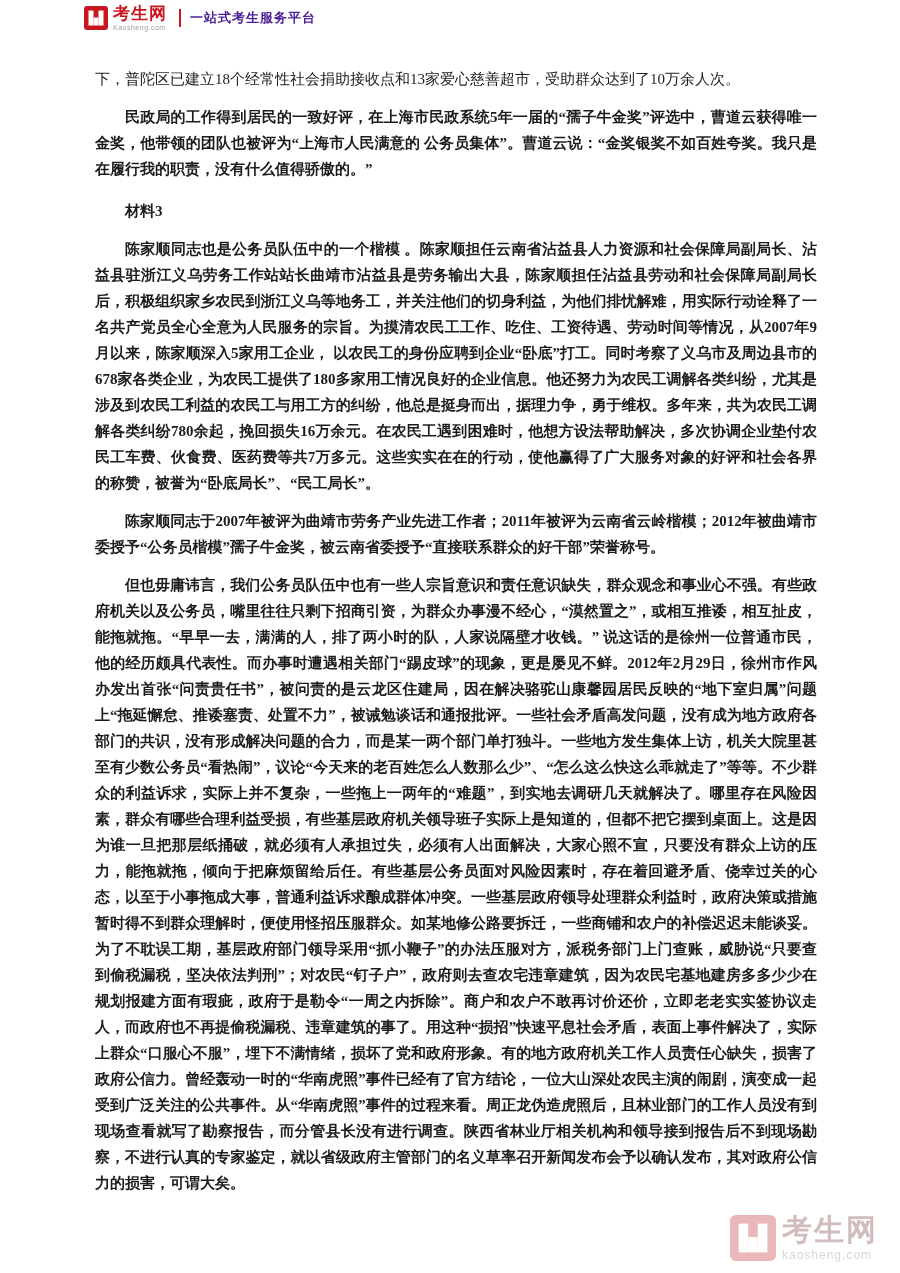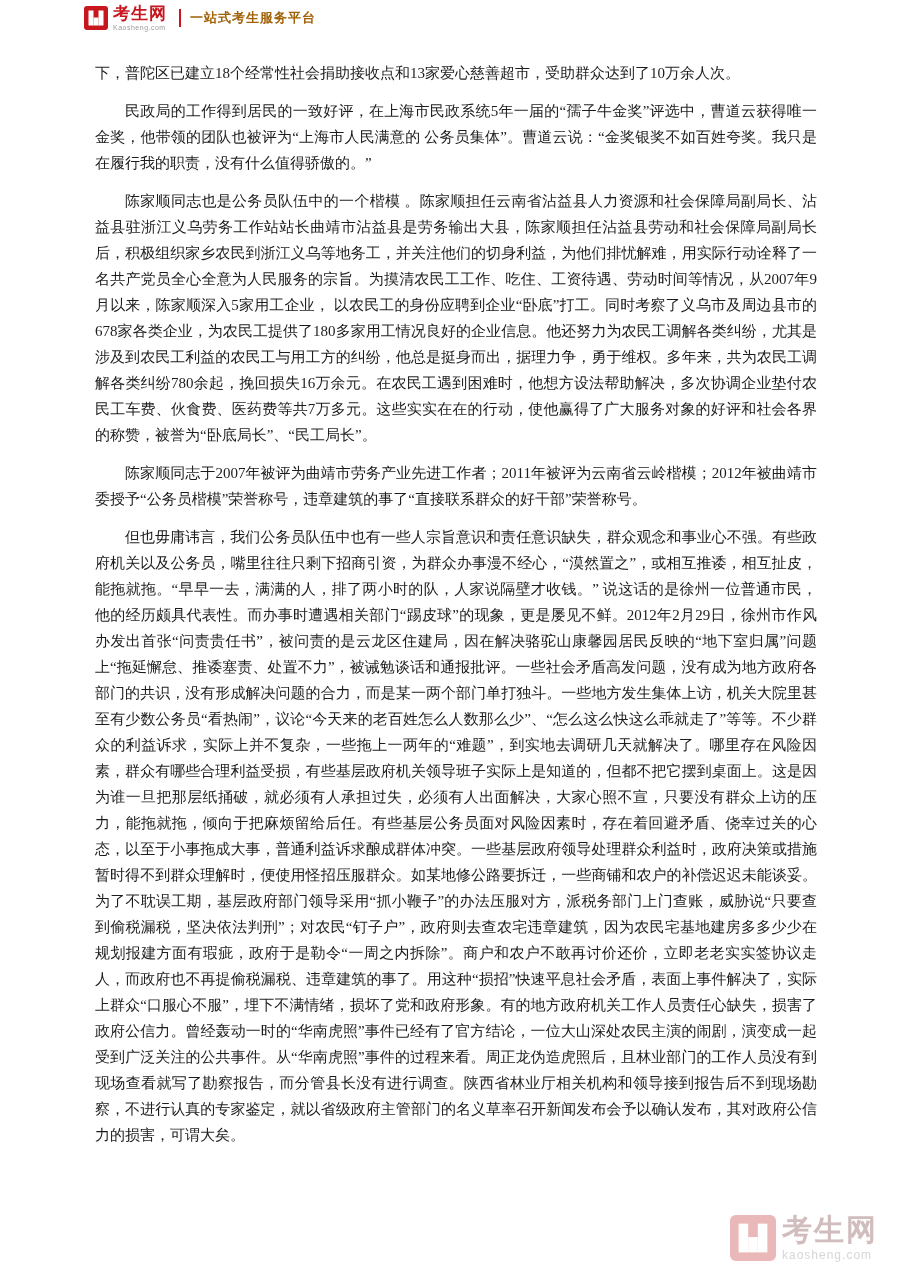--- a/index.html
+++ b/index.html
@@ -33,33 +33,33 @@
   .brand-sub {
     color: #9a9a9a; font-size: 7px; margin-top: 2px;
     font-family: "Liberation Sans", sans-serif;
     letter-spacing: .5px;
   }
   .header-divider {
     width: 2px; height: 18px; background: #c8161e;
     margin: 0 9px 0 12px;
   }
   .tagline {
-    color: #a16207; font-size: 13px; font-weight: bold;
+    color: #4c1d95; font-size: 13px; font-weight: bold;
     font-family: "Liberation Sans", sans-serif;
     letter-spacing: 1px;
   }
   
   .content {
     position: absolute; left: 95px; top: 60px; width: 722px;
     font-size: 15px; line-height: 26px;
     text-align: justify; text-justify: inter-ideograph;
     word-break: break-all;
   }
-  .para { margin: 0 0 12px 0; text-indent: 2em; }
-  .para-noindent { margin: 0 0 12px 0; text-indent: 0; }
+  .para { margin: 0 0 12px 0; text-indent: 2em; font-weight: bold; }
+  .para-noindent { margin: 6px 0 12px 0; text-indent: 0; }
   .material-heading {
     font-weight: bold; text-indent: 2em;
     margin: 16px 0 12px 0;
   }
   
   .watermark {
     position: absolute; right: 22px; bottom: 12px;
     display: flex; align-items: center;
     opacity: .85;
   }
@@ -94,22 +94,23 @@
         <div class="brand-sub">Kaosheng.com</div>
       </div>
     </div>
     <div class="header-divider"></div>
     <div class="tagline">一站式考生服务平台</div>
   </div>
 
   <div class="content">
     <p class="para-noindent">下，普陀区已建立18个经常性社会捐助接收点和13家爱心慈善超市，受助群众达到了10万余人次。</p>
     <p class="para">民政局的工作得到居民的一致好评，在上海市民政系统5年一届的“孺子牛金奖”评选中，曹道云获得唯一金奖，他带领的团队也被评为“上海市人民满意的 公务员集体”。曹道云说：“金奖银奖不如百姓夸奖。我只是在履行我的职责，没有什么值得骄傲的。”</p>
+    <p class="material-heading">材料3</p>
     <p class="para">陈家顺同志也是公务员队伍中的一个楷模 。陈家顺担任云南省沾益县人力资源和社会保障局副局长、沾益县驻浙江义乌劳务工作站站长曲靖市沾益县是劳务输出大县，陈家顺担任沾益县劳动和社会保障局副局长后，积极组织家乡农民到浙江义乌等地务工，并关注他们的切身利益，为他们排忧解难，用实际行动诠释了一名共产党员全心全意为人民服务的宗旨。为摸清农民工工作、吃住、工资待遇、劳动时间等情况，从2007年9月以来，陈家顺深入5家用工企业， 以农民工的身份应聘到企业“卧底”打工。同时考察了义乌市及周边县市的678家各类企业，为农民工提供了180多家用工情况良好的企业信息。他还努力为农民工调解各类纠纷，尤其是涉及到农民工利益的农民工与用工方的纠纷，他总是挺身而出，据理力争，勇于维权。多年来，共为农民工调解各类纠纷780余起，挽回损失16万余元。在农民工遇到困难时，他想方设法帮助解决，多次协调企业垫付农民工车费、伙食费、医药费等共7万多元。这些实实在在的行动，使他赢得了广大服务对象的好评和社会各界的称赞，被誉为“卧底局长”、“民工局长”。</p>
-    <p class="para">陈家顺同志于2007年被评为曲靖市劳务产业先进工作者；2011年被评为云南省云岭楷模；2012年被曲靖市委授予“公务员楷模”荣誉称号，违章建筑的事了“直接联系群众的好干部”荣誉称号。</p>
+    <p class="para">陈家顺同志于2007年被评为曲靖市劳务产业先进工作者；2011年被评为云南省云岭楷模；2012年被曲靖市委授予“公务员楷模”孺子牛金奖，被云南省委授予“直接联系群众的好干部”荣誉称号。</p>
     <p class="para">但也毋庸讳言，我们公务员队伍中也有一些人宗旨意识和责任意识缺失，群众观念和事业心不强。有些政府机关以及公务员，嘴里往往只剩下招商引资，为群众办事漫不经心，“漠然置之”，或相互推诿，相互扯皮，能拖就拖。“早早一去，满满的人，排了两小时的队，人家说隔壁才收钱。” 说这话的是徐州一位普通市民，他的经历颇具代表性。而办事时遭遇相关部门“踢皮球”的现象，更是屡见不鲜。2012年2月29日，徐州市作风办发出首张“问责贵任书”，被问责的是云龙区住建局，因在解决骆驼山康馨园居民反映的“地下室归属”问题上“拖延懈怠、推诿塞责、处置不力”，被诫勉谈话和通报批评。一些社会矛盾高发问题，没有成为地方政府各部门的共识，没有形成解决问题的合力，而是某一两个部门单打独斗。一些地方发生集体上访，机关大院里甚至有少数公务员“看热闹”，议论“今天来的老百姓怎么人数那么少”、“怎么这么快这么乖就走了”等等。不少群众的利益诉求，实际上并不复杂，一些拖上一两年的“难题”，到实地去调研几天就解决了。哪里存在风险因素，群众有哪些合理利益受损，有些基层政府机关领导班子实际上是知道的，但都不把它摆到桌面上。这是因为谁一旦把那层纸捅破，就必须有人承担过失，必须有人出面解决，大家心照不宣，只要没有群众上访的压力，能拖就拖，倾向于把麻烦留给后任。有些基层公务员面对风险因素时，存在着回避矛盾、侥幸过关的心态，以至于小事拖成大事，普通利益诉求酿成群体冲突。一些基层政府领导处理群众利益时，政府决策或措施暂时得不到群众理解时，便使用怪招压服群众。如某地修公路要拆迁，一些商铺和农户的补偿迟迟未能谈妥。为了不耽误工期，基层政府部门领导采用“抓小鞭子”的办法压服对方，派税务部门上门查账，威胁说“只要查到偷税漏税，坚决依法判刑”；对农民“钉子户”，政府则去查农宅违章建筑，因为农民宅基地建房多多少少在规划报建方面有瑕疵，政府于是勒令“一周之内拆除”。商户和农户不敢再讨价还价，立即老老实实签协议走人，而政府也不再提偷税漏税、违章建筑的事了。用这种“损招”快速平息社会矛盾，表面上事件解决了，实际上群众“口服心不服”，埋下不满情绪，损坏了党和政府形象。有的地方政府机关工作人员责任心缺失，损害了政府公信力。曾经轰动一时的“华南虎照”事件已经有了官方结论，一位大山深处农民主演的闹剧，演变成一起受到广泛关注的公共事件。从“华南虎照”事件的过程来看。周正龙伪造虎照后，且林业部门的工作人员没有到现场查看就写了勘察报告，而分管县长没有进行调查。陕西省林业厅相关机构和领导接到报告后不到现场勘察，不进行认真的专家鉴定，就以省级政府主管部门的名义草率召开新闻发布会予以确认发布，其对政府公信力的损害，可谓大矣。</p>
   </div>
 
   <div class="watermark">
     <svg class="wm-icon" viewBox="0 0 24 24" xmlns="http://www.w3.org/2000/svg">
       <rect width="24" height="24" rx="3" fill="#e7acac"></rect>
       <rect x="4.5" y="4.5" width="5" height="15" fill="#ffffff"></rect>
       <rect x="14.5" y="4.5" width="5" height="15" fill="#ffffff"></rect>
       <rect x="9.5" y="11.5" width="5" height="8" fill="#ffffff"></rect>
     </svg>

